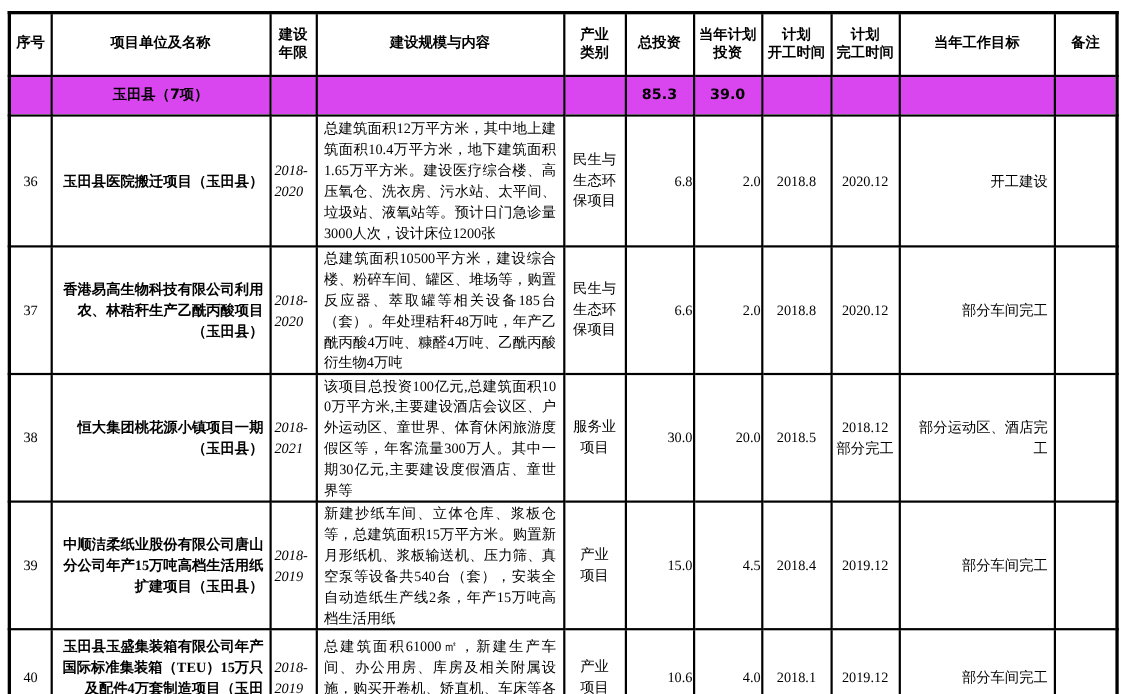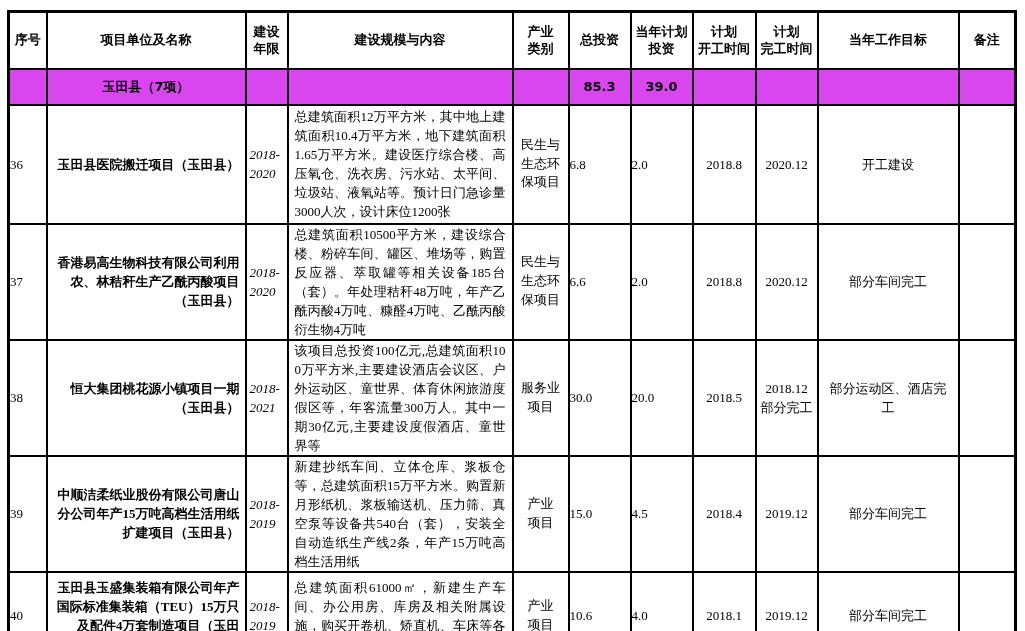--- a/index.html
+++ b/index.html
@@ -47,28 +47,28 @@
   tbody td {
     font-family: "Liberation Serif", "DejaVu Serif", serif;
     font-size: 13px;
     line-height: 19px;
   }
   tr.row-1 { height: 119px; }
   tr.row-2 { height: 106px; }
   tr.row-3 { height: 103px; }
   tr.row-4 { height: 100px; }
   tr.row-5 { height: 89px; }
-  .c-serial   { text-align: left; }
+  .c-serial   { text-align: center; }
   .c-name     { text-align: right; padding: 0 5px; font-weight: bold; }
   .c-period   { text-align: left; padding: 0 3px; white-space: pre-line; font-style: italic; }
   .c-scale    { text-align: justify; padding: 0 6px; }
   .c-category { text-align: center; white-space: pre-line; line-height: 1.45; padding: 0 4px; margin-top: 44px; }
-  .c-num      { text-align: left; margin-top: 28px; }
+  .c-num      { text-align: right; margin-top: 28px; }
   .c-date     { text-align: center; white-space: pre-line; margin-top: 10px; }
-  .c-goal     { text-align: center; padding: 0 5px; }
+  .c-goal     { text-align: right; padding: 0 5px; }
   .c-remark   { text-align: center; }
 </style>
 </head>
 <body>
 
 <table class="project-table">
   <colgroup>
     <col style="width:38px">
       <col style="width:199px">
       <col style="width:42px">

